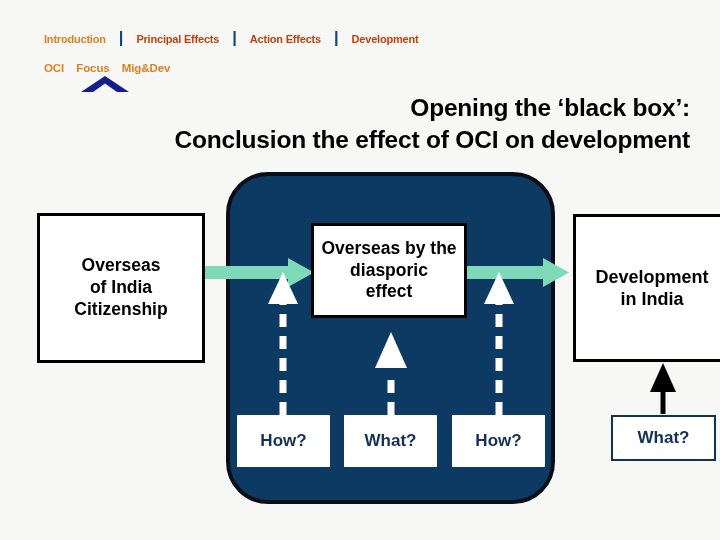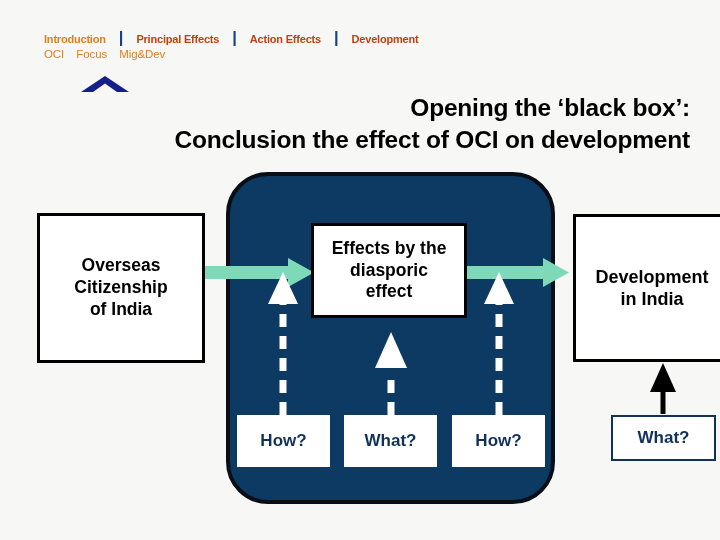--- a/index.html
+++ b/index.html
@@ -36,23 +36,23 @@
   }
   .nav-item.active { color: #e08020; }
   .nav-item.inactive { color: #c2410c; }
   .nav-sep {
     color: #14427e;
     font-size: 16.5px;
     font-weight: bold;
     padding: 0 13px;
   }
   #nav-sub {
-    margin-top: 1px;
+    margin-top: 15px;
     font-size: 11.5px;
-    font-weight: normal;
+    font-weight: bold;
     color: #e08020;
     letter-spacing: -0.1px;
     white-space: nowrap;
   }
   #nav-sub span { margin-right: 9px; }
 
   
   #nav-marker {
     position: absolute;
     left: 79px;
@@ -248,28 +248,28 @@
 
     <g>
       <line x1="637" y1="414" x2="637" y2="388" stroke="#000000" stroke-width="5"></line>
       <path d="M637,363 L650,392 L624,392 Z" fill="#000000"></path>
     </g>
   </svg>
 
   <div class="wbox" id="box-oci">
     <div>
       <div>Overseas</div>
+      <div>of India</div>
       <div>Citizenship</div>
-      <div>of India</div>
     </div>
   </div>
 
   <div class="wbox" id="box-actions">
     <div>
-      <div>Effects by the</div>
+      <div>Overseas by the</div>
       <div>diasporic</div>
       <div>effect</div>
     </div>
   </div>
 
   <div class="wbox" id="box-development">
     <div>
       <div>Development</div>
       <div>in India</div>
     </div>

